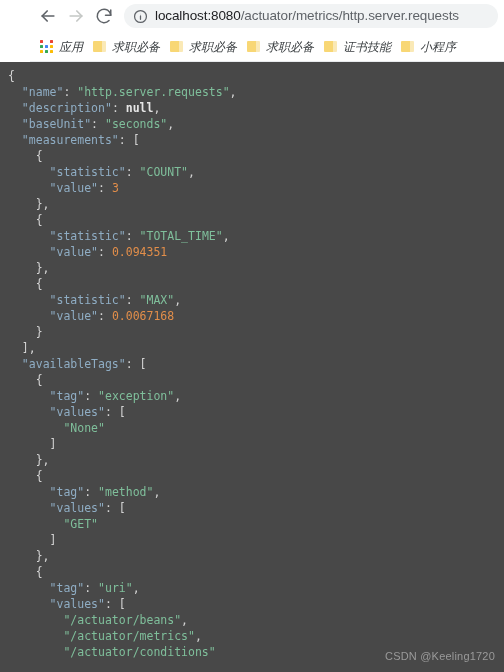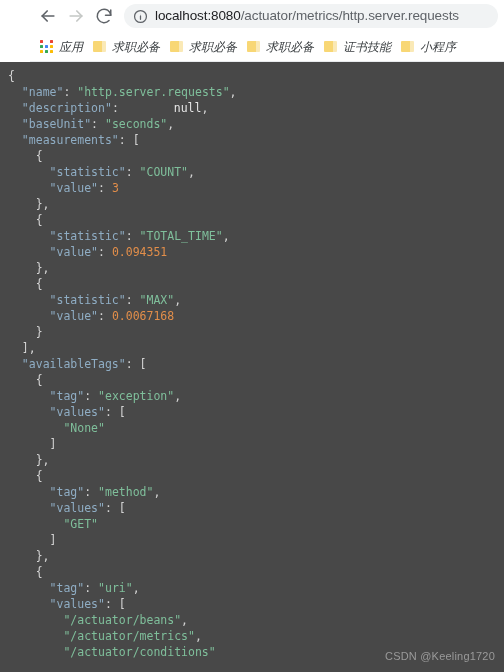--- a/index.html
+++ b/index.html
@@ -169,21 +169,21 @@
     color: #d4d4d4;
     white-space: pre;
     letter-spacing: 0px;
   }
 
   .jline { display: block; height: 16px; }
 
   .k   { color: #8fadc4; }      
   .s   { color: #7fbf9b; }      
   .n   { color: #e28e4a; }      
-  .nul { color: #e6e6e6; font-weight: normal; margin-left: 48px; }  
+  .nul { color: #e6e6e6; font-weight: bold; }  
   .p   { color: #d4d4d4; }      
 
   .watermark {
     position: absolute;
     right: 9px;
     bottom: 10px;
     font-family: "Liberation Sans", sans-serif;
     font-size: 11px;
     color: #9a9a9a;
     letter-spacing: 0.2px;

